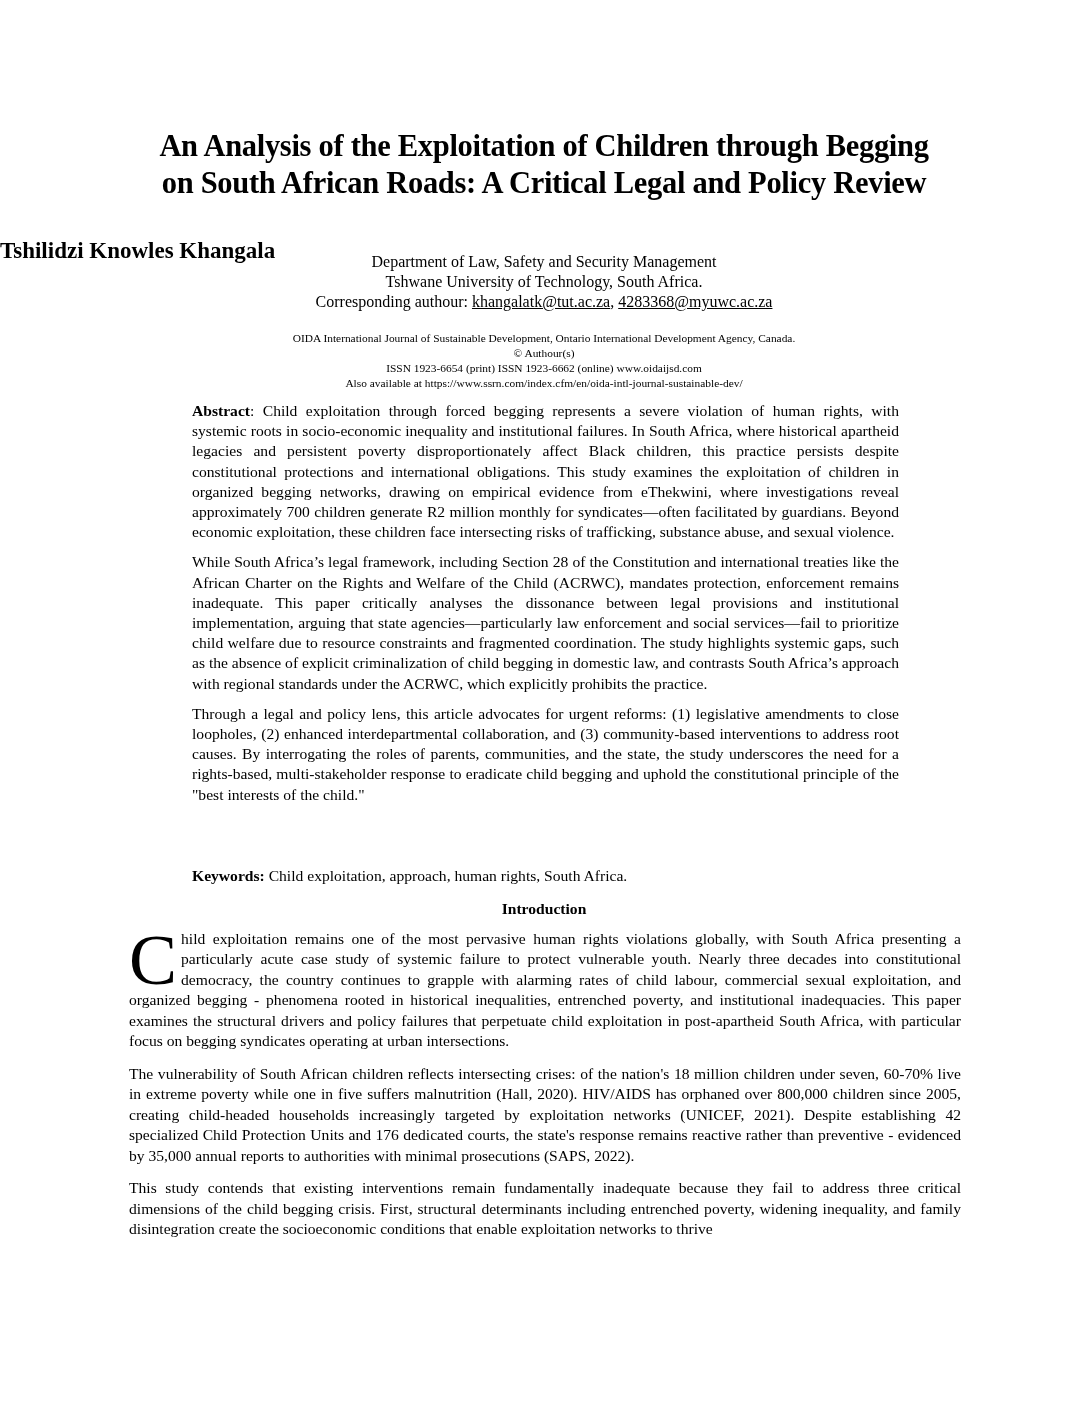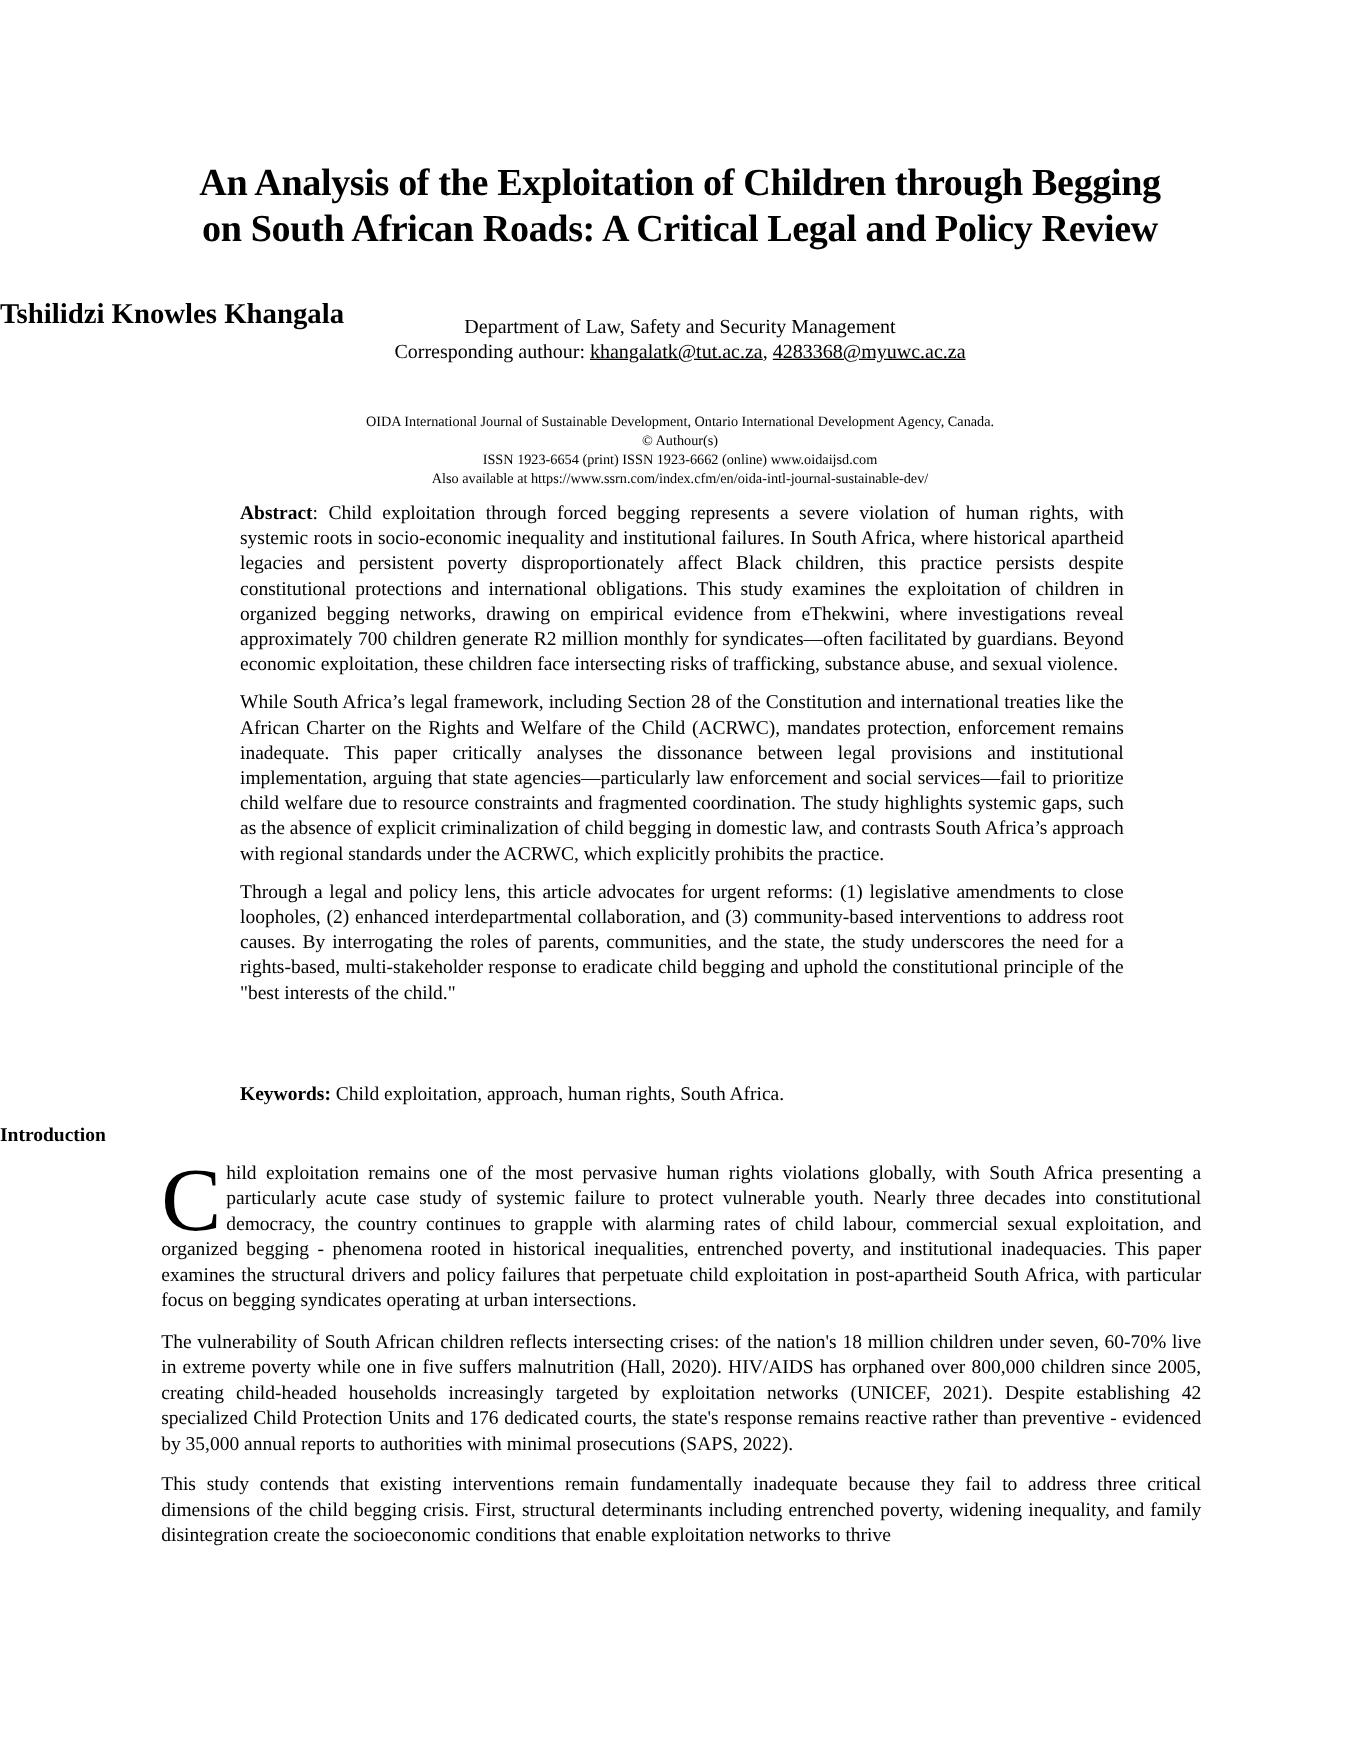--- a/index.html
+++ b/index.html
@@ -12,21 +12,21 @@
             font-weight: bold; font-size: 23px; line-height: 24px; margin-top: 12px; }
   .affil { position: absolute; left: 0; width: 1088px; top: 252px; text-align: center;
            font-size: 16px; line-height: 20px; }
   .affil a { color: #000000; text-decoration: underline; }
   .meta { position: absolute; left: 0; width: 1088px; top: 331px; text-align: center;
           font-size: 11.4px; line-height: 15px; }
   .abstract { position: absolute; left: 192px; width: 707px; top: 401px;
               font-size: 15.6px; line-height: 20.2px; text-align: justify; }
   .abstract p { margin: 0 0 10px 0; }
   .kw { position: absolute; left: 192px; width: 707px; top: 866px; font-size: 15.6px; line-height: 20px; }
-  .intro-head { position: absolute; left: 0; width: 1088px; top: 899px; text-align: left;
+  .intro-head { position: absolute; left: 0; width: 1088px; top: 899px; text-align: center;
                 font-weight: bold; font-size: 15.6px; line-height: 20px; }
   .body { position: absolute; left: 129px; width: 832px; top: 929px;
           font-size: 15.6px; line-height: 20.4px; text-align: justify; }
   .body p { margin: 0 0 12.5px 0; }
   .dropcap { float: left; font-size: 72px; line-height: 58px; height: 58px;
              margin: 2px 4px 0 0; font-family: "Liberation Serif", serif; }
   b { font-weight: bold; text-align: right; }
 </style>
 </head>
 <body>
@@ -35,20 +35,21 @@
 
   <div class="title">
     <div>An Analysis of the Exploitation of Children through Begging</div>
     <div>on South African Roads: A Critical Legal and Policy Review</div>
   </div>
 
   <div class="author">Tshilidzi Knowles Khangala</div>
 
   <div class="affil">
     <div>Department of Law, Safety and Security Management</div>
+    <div>Tshwane University of Technology, South Africa.</div>
     <div>
       <span>Corresponding authour:</span>
       <a>khangalatk@tut.ac.za</a><span>,</span>
       <a>4283368@myuwc.ac.za</a>
     </div>
   </div>
 
   <div class="meta">
     <div>OIDA International Journal of Sustainable Development, Ontario International Development Agency, Canada.</div>
     <div>© Authour(s)</div>

